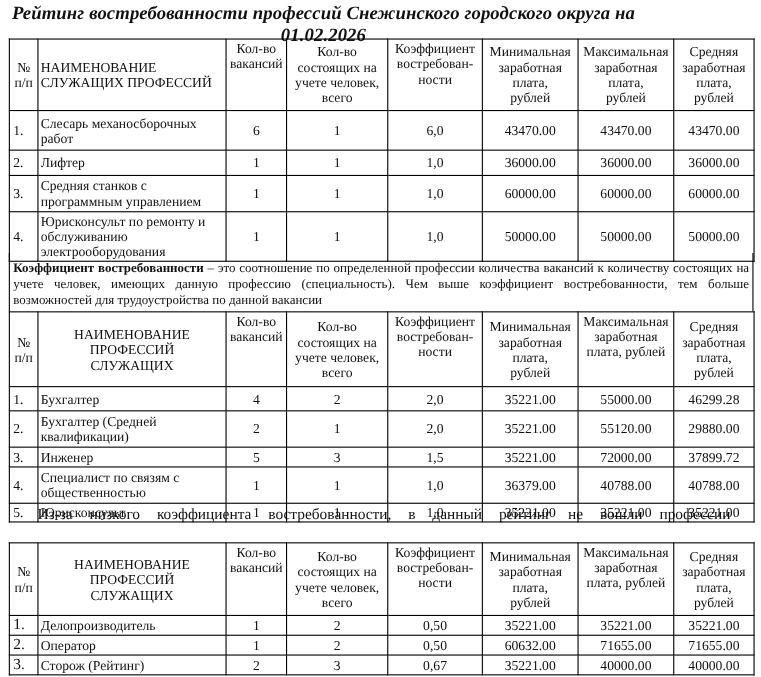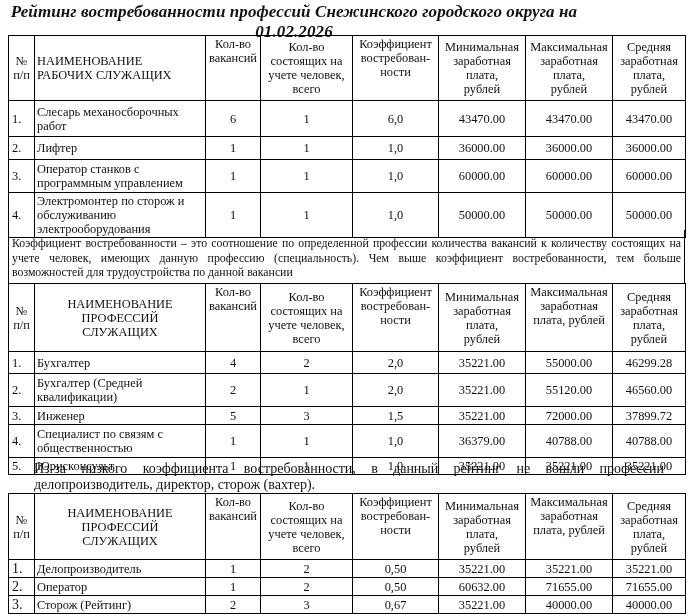--- a/index.html
+++ b/index.html
@@ -18,21 +18,21 @@
   td.c { text-align: center; }
   th.name-left { text-align: left; padding-left: 2px; }
   .t1 { top: 35px; }
   .t2 { top: 283px; }
   .t3 { top: 493px; }
   .note-box {
     position: absolute; left: 8px; top: 230px; width: 677px; height: 53px;
     border-left: 1.3px solid #000; border-right: 1.3px solid #000;
     font-size: 11.8px; line-height: 14.6px; padding: 6px 3px 0 3px; text-align: justify;
   }
-  .note-box b { font-weight: normal; }
+  .note-box b { font-weight: bold; }
   .excl {
     position: absolute; left: 34px; top: 461px; width: 630px;
     font-size: 14px; line-height: 16px; text-align: justify; text-align-last: left;
   }
   .excl .l1 { display: block; text-align: justify; text-align-last: justify; }
   .excl .l2 { display: block; }
   th .line { display: block; }
 </style>
 </head>
 <body>
@@ -51,21 +51,21 @@
       <col style="width:73px">
   </colgroup>
   <thead>
     <tr style="height:65px">
       <th>
           <span class="line">№</span>
           <span class="line">п/п</span>
         </th>
       <th class="name-left">
           <span class="line">НАИМЕНОВАНИЕ</span>
-          <span class="line">РАБОЧИХ  СЛУЖАЩИХ</span>
+          <span class="line">СЛУЖАЩИХ  ПРОФЕССИЙ</span>
         </th>
       <th style="vertical-align:top">
           <span class="line">Кол-во</span>
           <span class="line">вакансий</span>
         </th>
       <th>
           <span class="line">Кол-во</span>
           <span class="line">состоящих на</span>
           <span class="line">учете человек,</span>
           <span class="line">всего</span>
@@ -111,31 +111,31 @@
       <td class="name">Лифтер</td>
       <td class="c">1</td>
       <td class="c">1</td>
       <td class="c">1,0</td>
       <td class="c">36000.00</td>
       <td class="c">36000.00</td>
       <td class="c">36000.00</td>
     </tr>
     <tr style="height:33px">
       <td class="num">3.</td>
-      <td class="name">Оператор станков с программным управлением</td>
+      <td class="name">Средняя станков с программным управлением</td>
       <td class="c">1</td>
       <td class="c">1</td>
       <td class="c">1,0</td>
       <td class="c">60000.00</td>
       <td class="c">60000.00</td>
       <td class="c">60000.00</td>
     </tr>
     <tr style="height:45px">
       <td class="num">4.</td>
-      <td class="name">Электромонтер по сторож и обслуживанию электрооборудования</td>
+      <td class="name">Юрисконсульт по ремонту и обслуживанию электрооборудования</td>
       <td class="c">1</td>
       <td class="c">1</td>
       <td class="c">1,0</td>
       <td class="c">50000.00</td>
       <td class="c">50000.00</td>
       <td class="c">50000.00</td>
     </tr>
   </tbody>
 </table>
 
@@ -209,21 +209,21 @@
       <td class="c">46299.28</td>
     </tr>
     <tr style="height:33px">
       <td class="num">2.</td>
       <td class="name">Бухгалтер (Средней квалификации)</td>
       <td class="c">2</td>
       <td class="c">1</td>
       <td class="c">2,0</td>
       <td class="c">35221.00</td>
       <td class="c">55120.00</td>
-      <td class="c">46560.00</td>
+      <td class="c">29880.00</td>
     </tr>
     <tr style="height:18px">
       <td class="num">3.</td>
       <td class="name">Инженер</td>
       <td class="c">5</td>
       <td class="c">3</td>
       <td class="c">1,5</td>
       <td class="c">35221.00</td>
       <td class="c">72000.00</td>
       <td class="c">37899.72</td>
@@ -246,21 +246,20 @@
       <td class="c">1,0</td>
       <td class="c">35221.00</td>
       <td class="c">35221.00</td>
       <td class="c">35221.00</td>
     </tr>
   </tbody>
 </table>
 
 <div class="excl">
   <span class="l1">Из-за низкого коэффициента востребованности, в данный рейтинг не вошли профессии</span>
-  <span class="l2">делопроизводитель, директор, сторож (вахтер).</span>
 </div>
 
 <table class="t3">
   <colgroup>
     <col style="width:26px">
       <col style="width:171px">
       <col style="width:55px">
       <col style="width:92px">
     <col style="width:86px">
       <col style="width:87px">

